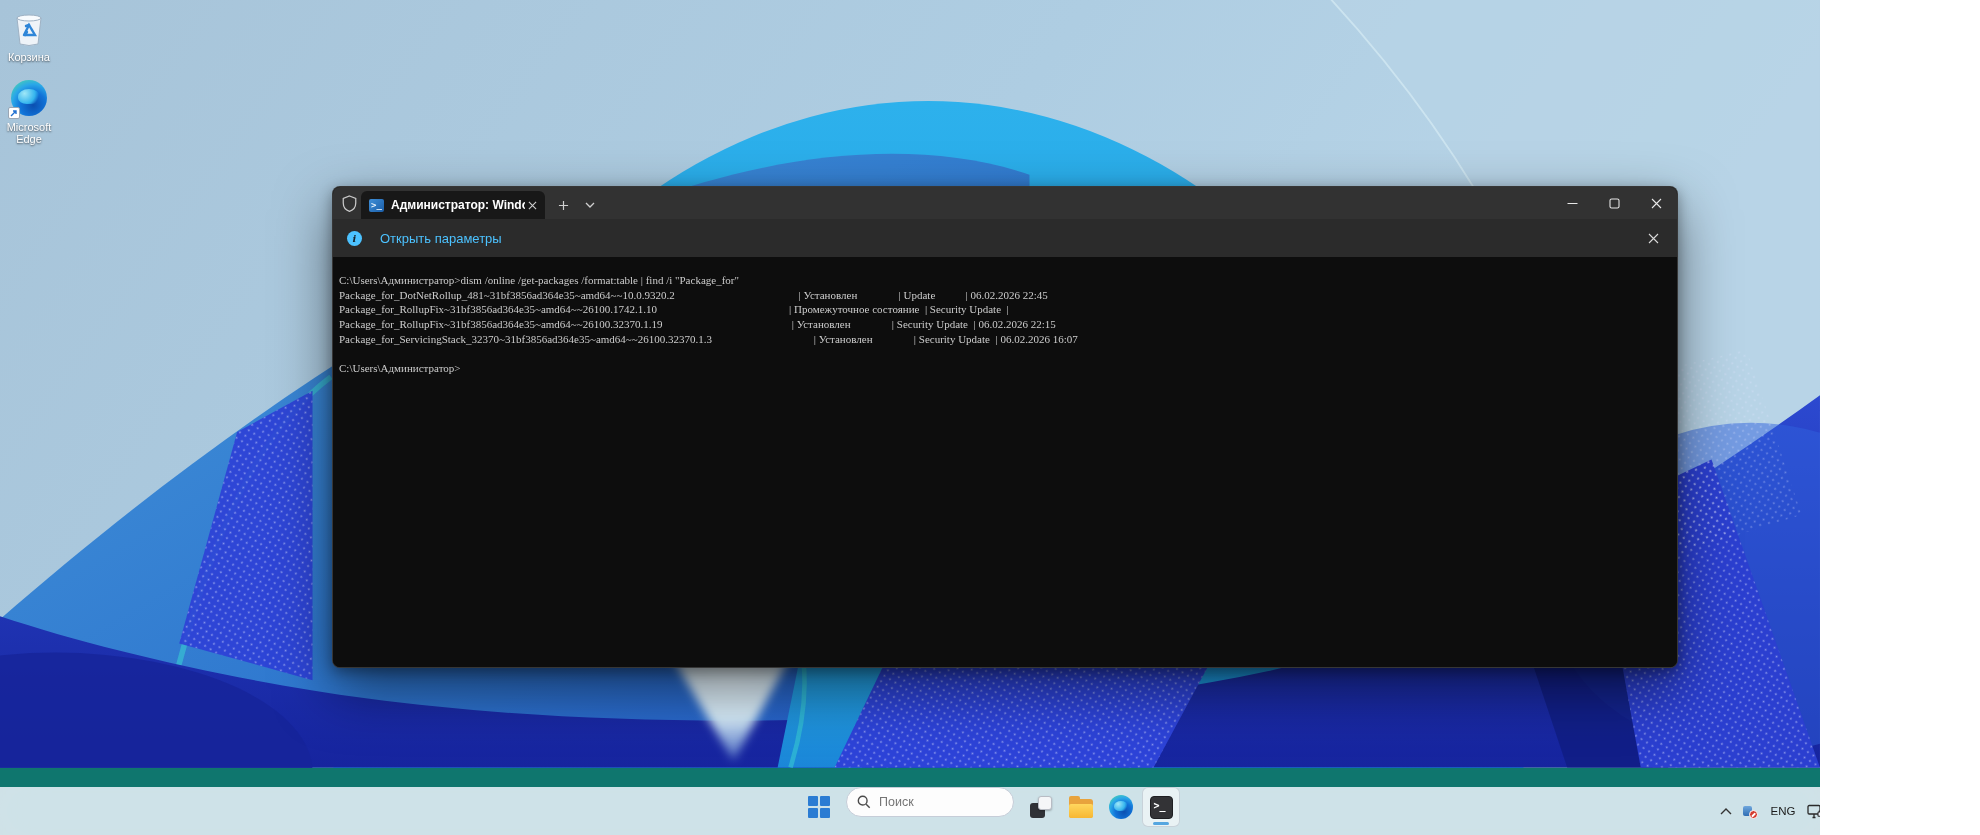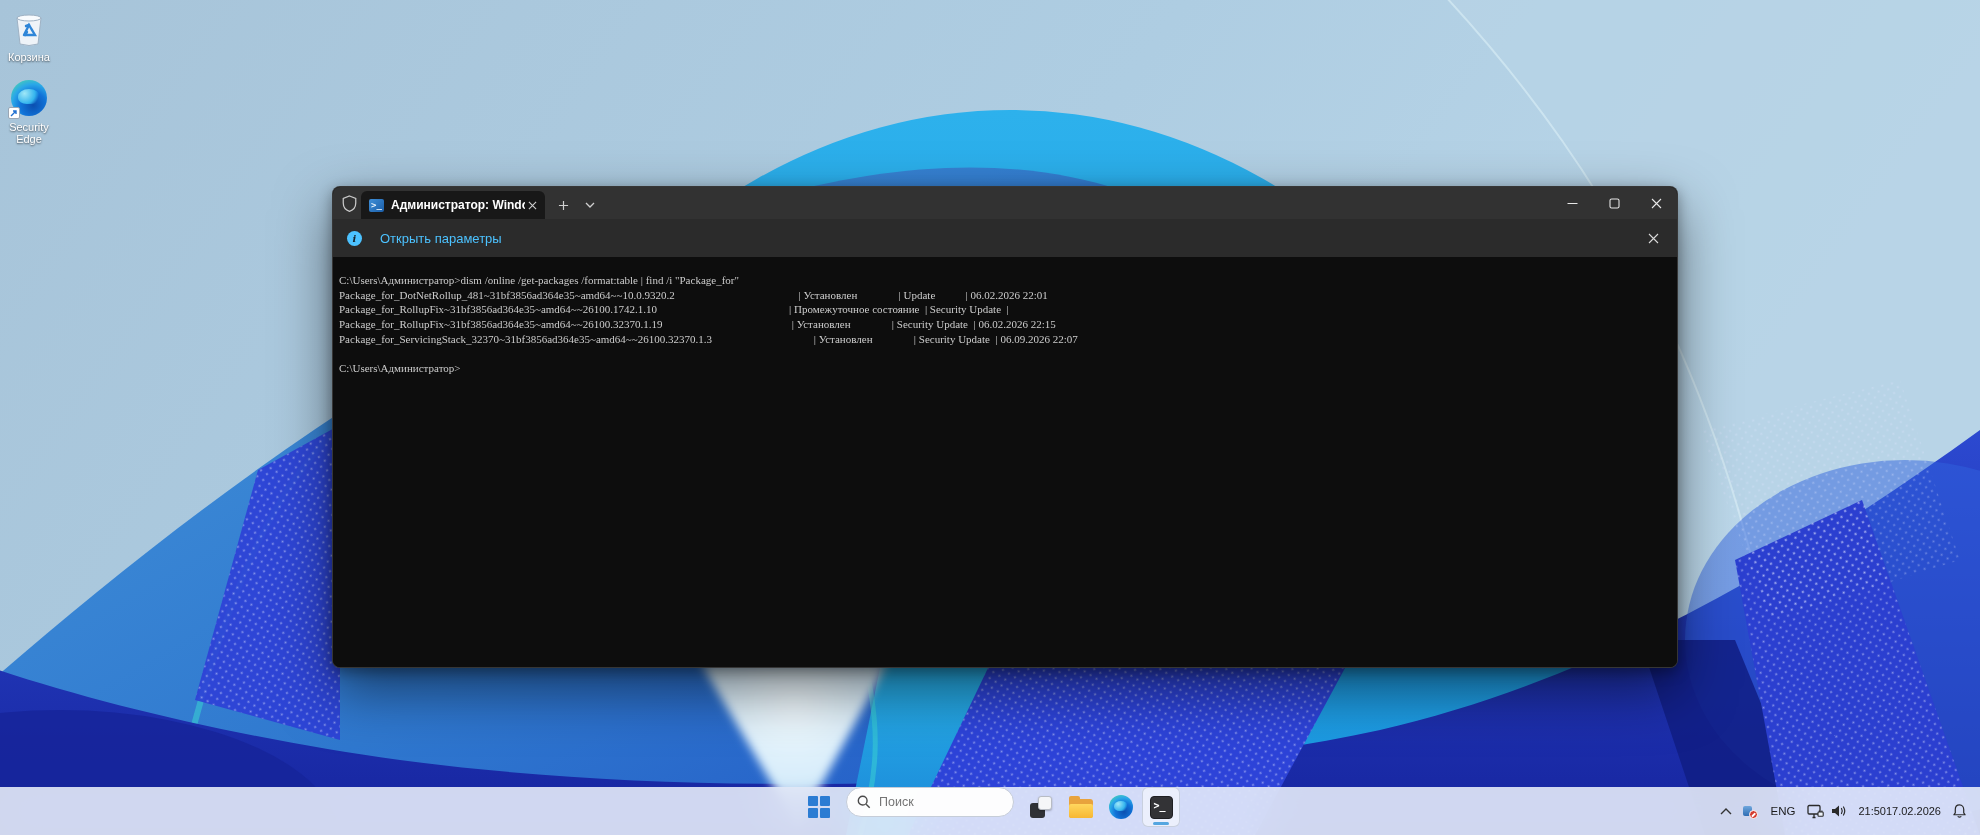--- a/index.html
+++ b/index.html
@@ -1,18 +1,18 @@
 <!DOCTYPE html>
 <html><head>
 <meta charset="utf-8">
 <style>
   * { margin:0; padding:0; box-sizing:border-box; }
   html,body { width:1980px; height:835px; overflow:hidden; }
   body { font-family:"Liberation Sans", sans-serif; }
-  .desktop { position:relative; width:1980px; height:835px; overflow:hidden; background:#ef4444; }
+  .desktop { position:relative; width:1820px; height:835px; overflow:hidden; background:#0f766e; }
   .wallpaper { position:absolute; inset:0; }
 
   
   .desk-icon { position:absolute; width:58px; text-align:center; cursor:default; }
   .desk-icon .glyph { display:flex; justify-content:center; align-items:center; height:40px; }
   .desk-icon .lbl { margin-top:3px; font-size:11px; color:#fff; text-shadow:0 1px 2px rgba(0,0,0,.65); line-height:12px; }
   #icon-recycle { left:0; top:8px; }
   #icon-edge { left:0; top:78px; }
   .edge-ball { position:relative; width:36px; height:36px; border-radius:50%;
     background:radial-gradient(circle at 62% 70%, #0b4fb0 0%, #1173d8 38%, #2aa7e8 62%, #49d0b4 86%, #7fe28a 100%); }
@@ -173,21 +173,21 @@
 
   <div class="desk-icon" id="icon-edge">
     <div class="glyph" style="position:relative;">
       <div class="edge-ball"></div>
       <div class="shortcut-arrow">
         <svg width="8" height="8" viewBox="0 0 8 8">
             <path d="M1 7 L6 2 M3 2 L6 2 L6 5" stroke="#1f6fd0" stroke-width="1.4" fill="none"></path>
           </svg>
       </div>
     </div>
-    <div class="lbl">Security Edge</div>
+    <div class="lbl">Microsoft Edge</div>
   </div>
 
   <div class="term-window">
     <div class="titlebar">
       <div class="tb-left">
         <span style="display:flex;">
           <svg width="15" height="17" viewBox="0 0 24 26">
               <path d="M12 1 L22 5 V12 C22 19 17.5 23.5 12 25.5 C6.5 23.5 2 19 2 12 V5 Z" fill="none" stroke="#c9c9c9" stroke-width="2"></path>
             </svg>
         </span>
@@ -236,24 +236,24 @@
       <span class="banner-spacer"></span>
       <span class="icon-btn banner-close">
         <svg width="11" height="11" viewBox="0 0 11 11">
             <path d="M1 1 L10 10 M10 1 L1 10" stroke="#d8d8d8" stroke-width="1.1"></path>
           </svg>
       </span>
     </div>
 
     <div class="term" id="term">
         <div class="term-line">C:\Users\Администратор&gt;dism /online /get-packages /format:table | find /i "Package_for"</div>
-        <div class="term-line">Package_for_DotNetRollup_481~31bf3856ad364e35~amd64~~10.0.9320.2                                             | Установлен               | Update           | 06.02.2026 22:01</div>
+        <div class="term-line">Package_for_DotNetRollup_481~31bf3856ad364e35~amd64~~10.0.9320.2                                             | Установлен               | Update           | 06.02.2026 22:45</div>
         <div class="term-line">Package_for_RollupFix~31bf3856ad364e35~amd64~~26100.1742.1.10                                                | Промежуточное состояние  | Security Update  |</div>
         <div class="term-line">Package_for_RollupFix~31bf3856ad364e35~amd64~~26100.32370.1.19                                               | Установлен               | Security Update  | 06.02.2026 22:15</div>
-        <div class="term-line">Package_for_ServicingStack_32370~31bf3856ad364e35~amd64~~26100.32370.1.3                                     | Установлен               | Security Update  | 06.09.2026 22:07</div>
+        <div class="term-line">Package_for_ServicingStack_32370~31bf3856ad364e35~amd64~~26100.32370.1.3                                     | Установлен               | Security Update  | 06.02.2026 16:07</div>
         <div class="term-line"></div>
         <div class="term-line">C:\Users\Администратор&gt;</div>
       </div>
   </div>
 
   <div class="taskbar">
     <div class="tb-center">
       <div class="task-btn">
         <div class="win-logo">
             <span></span>

